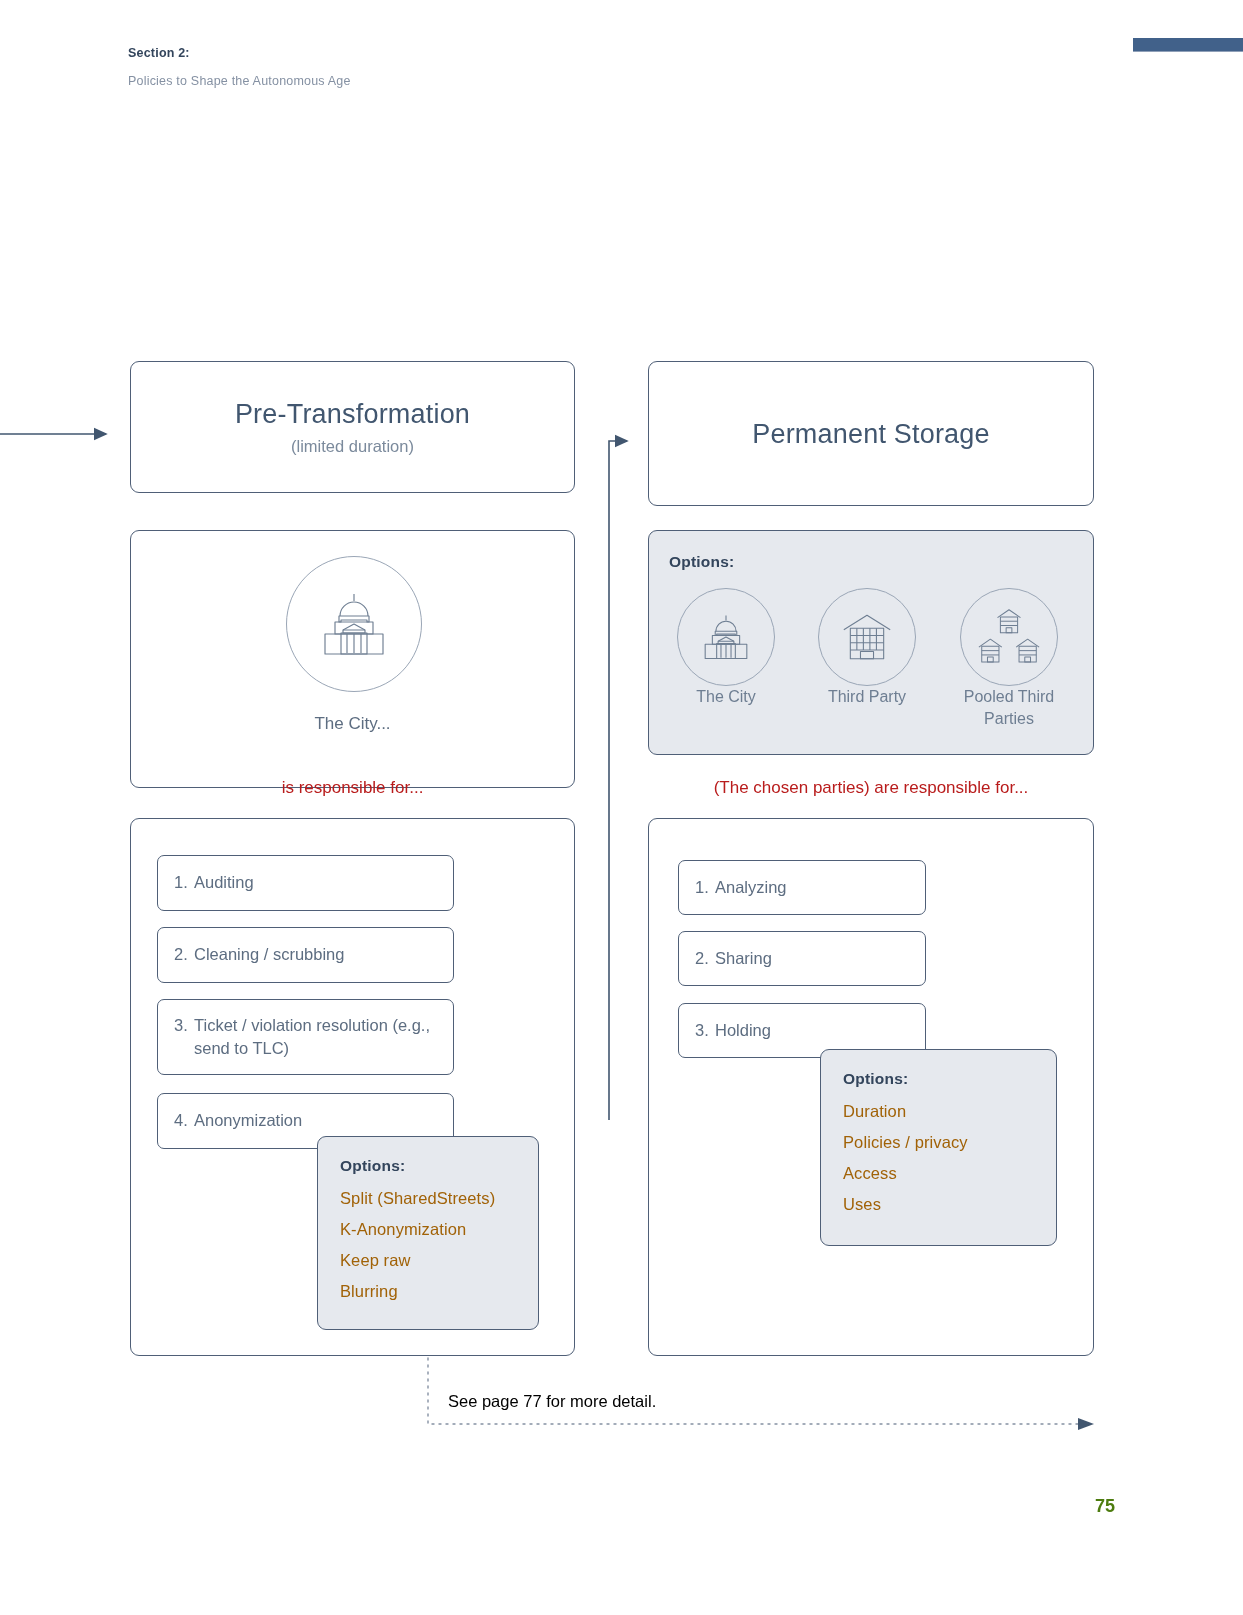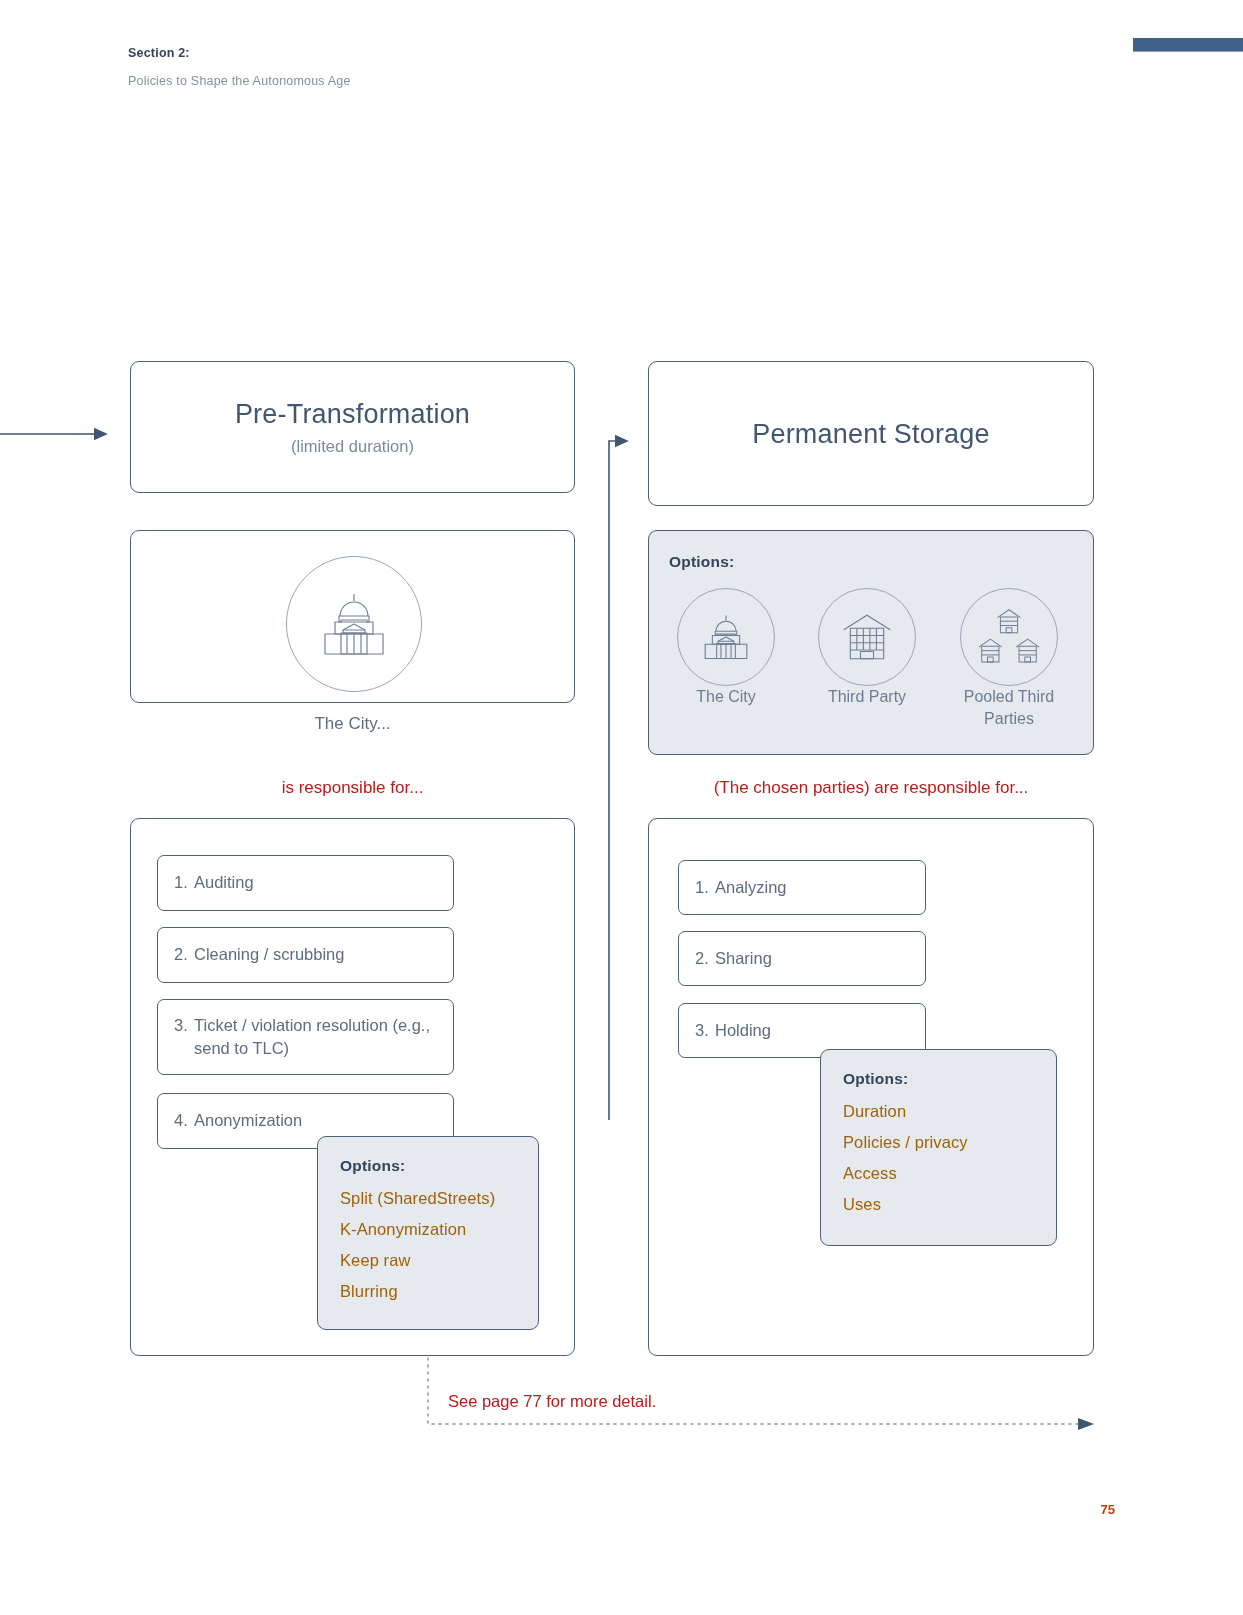--- a/index.html
+++ b/index.html
@@ -111,25 +111,25 @@
     border-radius:9px;
     box-sizing:border-box;
     padding:20px 22px;
   }
   .popup .opt-head{margin-bottom:14px;display:block;}
   .popup .opt-line{display:block;margin-bottom:12px;}
   .popup .opt-line:last-child{margin-bottom:0;}
 
   
   .footnote{
-    position:absolute;font-size:16.5px;color:#b91c1c;
+    position:absolute;font-size:16.5px;color:#000000;
   }
   .pageno{
     position:absolute;right:128px;bottom:98px;
-    font-size:13px;color:#c2410c;font-weight:bold;
+    font-size:18px;color:#4d7c0f;font-weight:bold;
   }
   svg.lines{position:absolute;left:0;top:0;width:1243px;height:1615px;pointer-events:none;}
 </style>
 </head>
 <body>
 
 <div class="page">
 
   <div class="section-label">Section 2:</div>
   <div class="section-sub">Policies to Shape the Autonomous Age</div>
@@ -153,21 +153,21 @@
     <path d="M1078,1418 L1094,1424 L1078,1430 Z" fill="#41566f"></path>
   </svg>
 
   <div class="box" style="left:130px;top:361px;width:445px;height:132px;">
     <div class="stage-head-inner">
       <div class="stage-title">Pre-Transformation</div>
       <div class="stage-sub">(limited duration)</div>
     </div>
   </div>
 
-  <div class="box" style="left:130px;top:530px;width:445px;height:173px;">
+  <div class="box" style="left:130px;top:530px;width:445px;height:258px;">
     <div class="bigcircle" style="left:155px;top:25px;">
       <svg width="78" height="78" viewBox="0 0 78 78">
         <g fill="none" stroke="#6e7e92" stroke-width="1.15" stroke-linejoin="round">
           <line x1="39" y1="9" x2="39" y2="16"></line>
           <path d="M25,31 a14,14 0 0 1 28,0"></path>
           <rect x="24" y="31" width="30" height="6"></rect>
           <path d="M20,37 h6 v-2 h26 v2 h6 v12 h-38 z"></path>
           <path d="M28,45 l11,-6 l11,6"></path>
           <rect x="28" y="45" width="22" height="3"></rect>
           <rect x="10" y="49" width="58" height="20"></rect>

